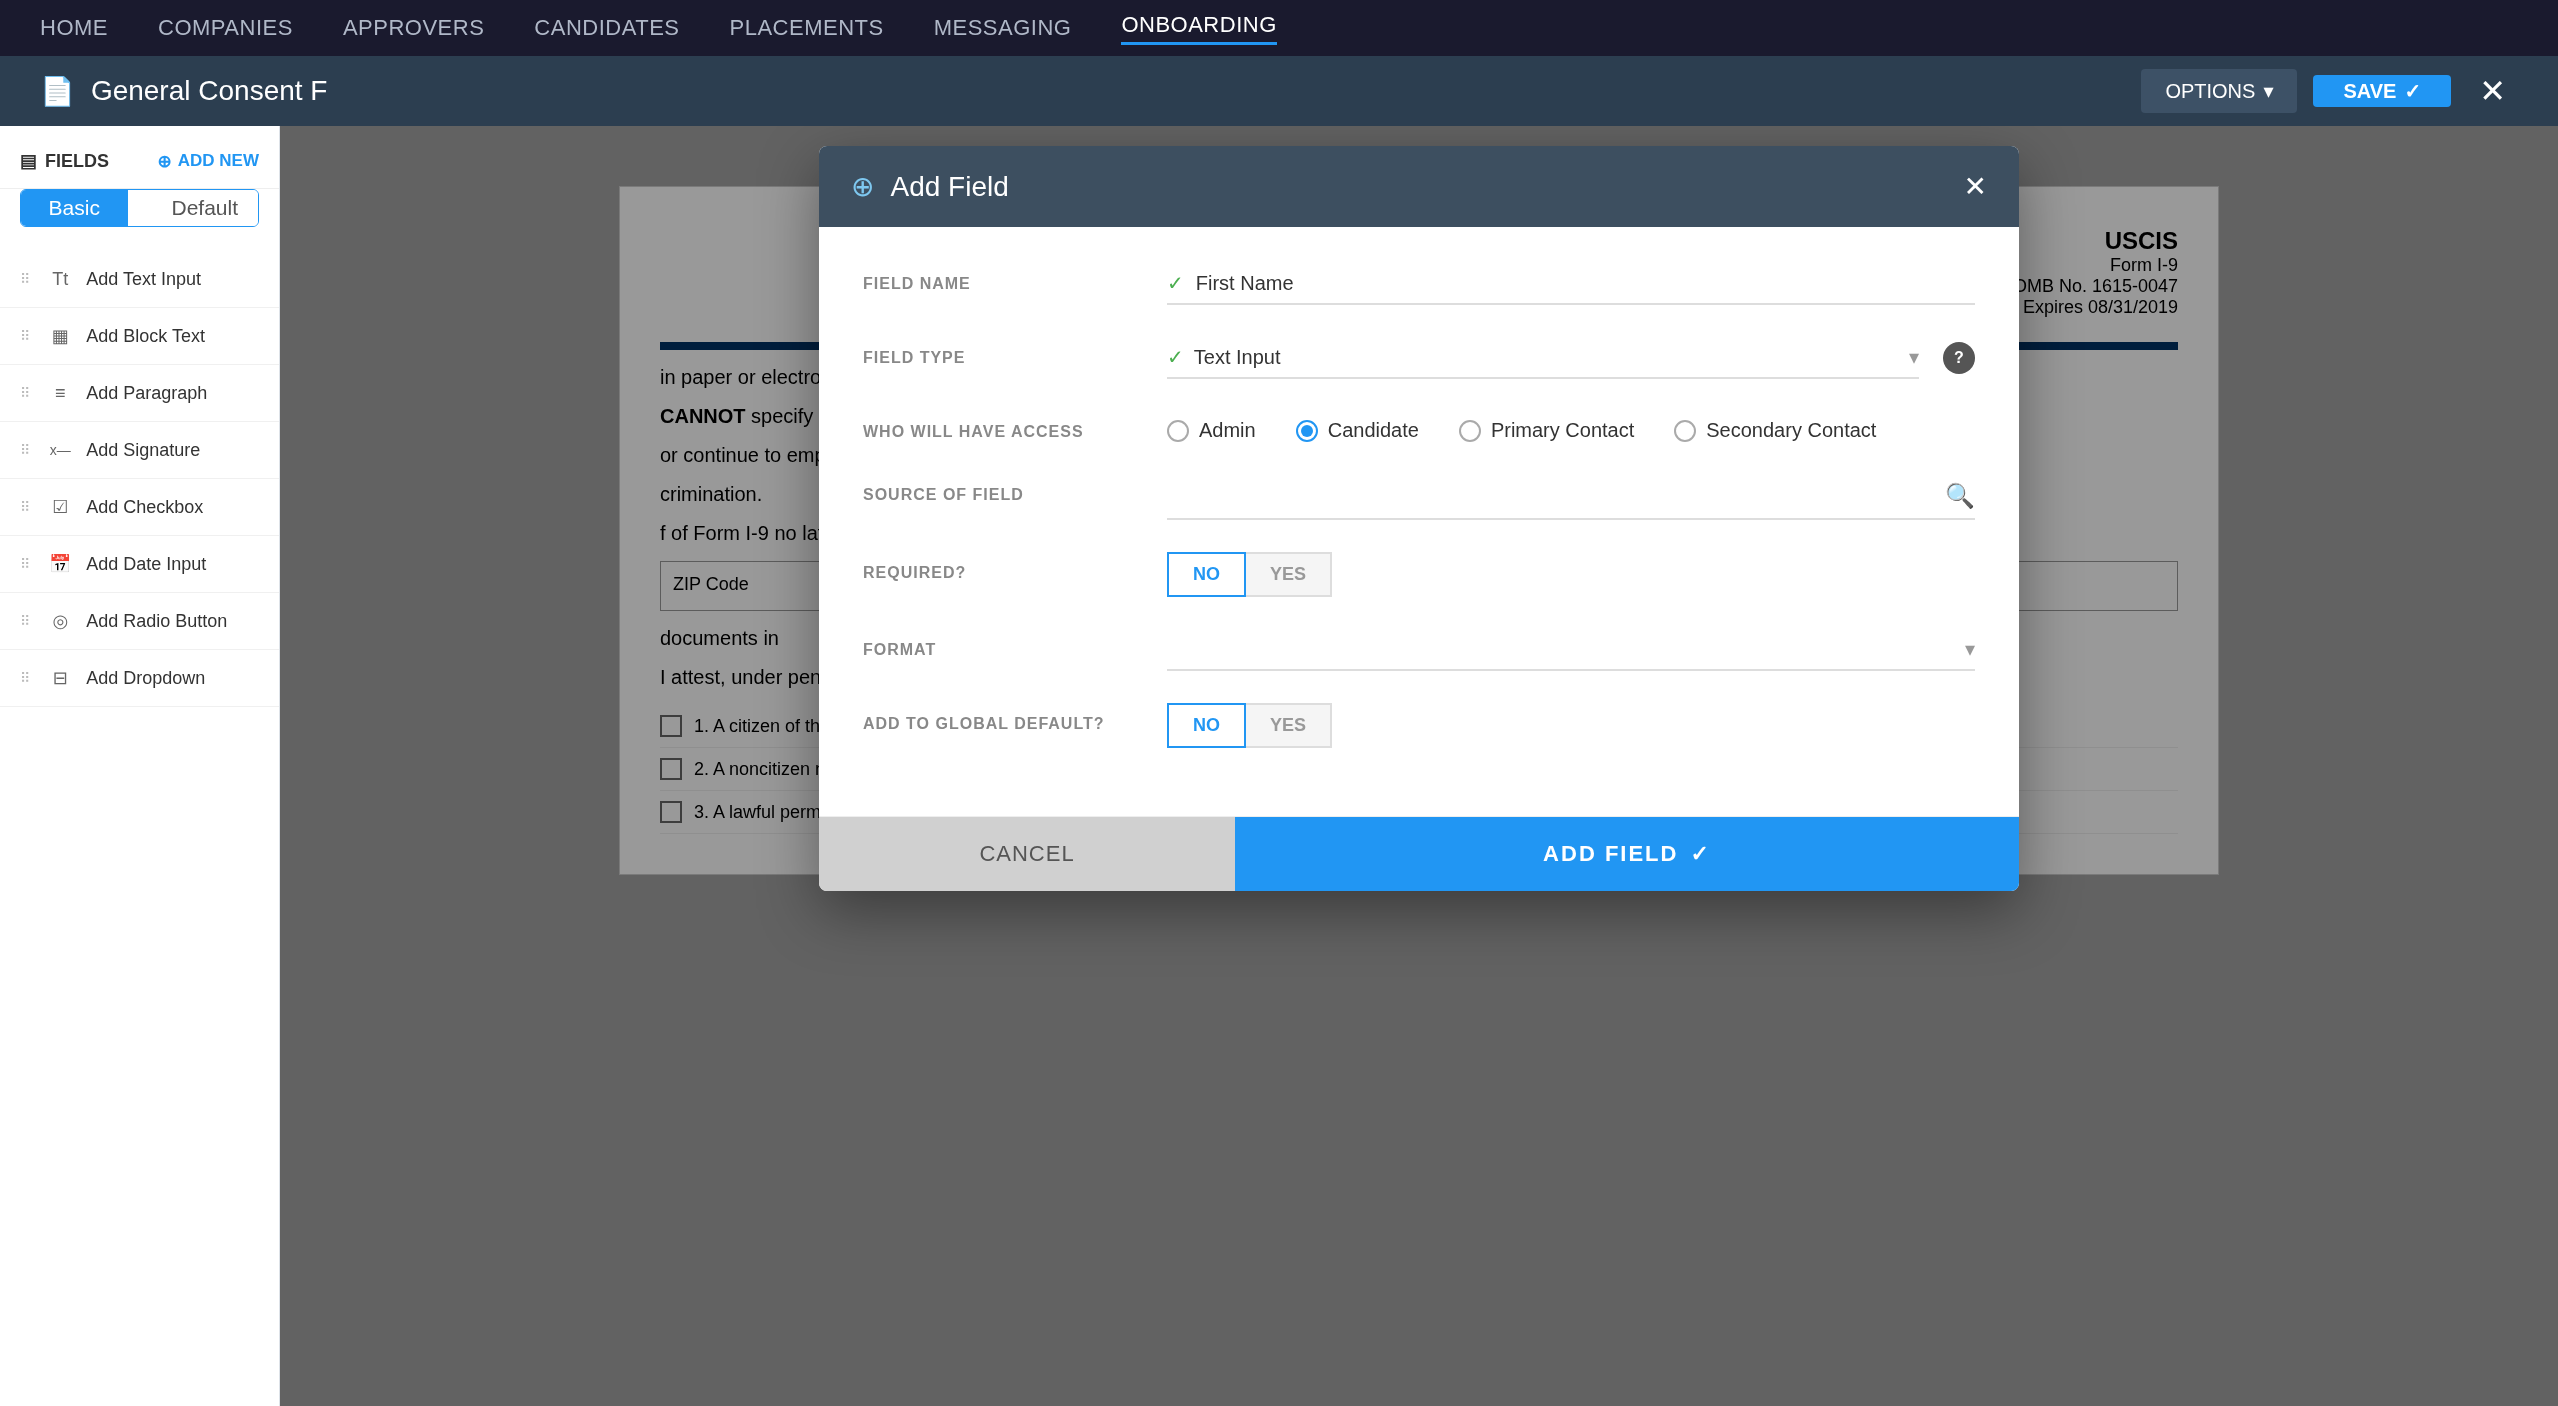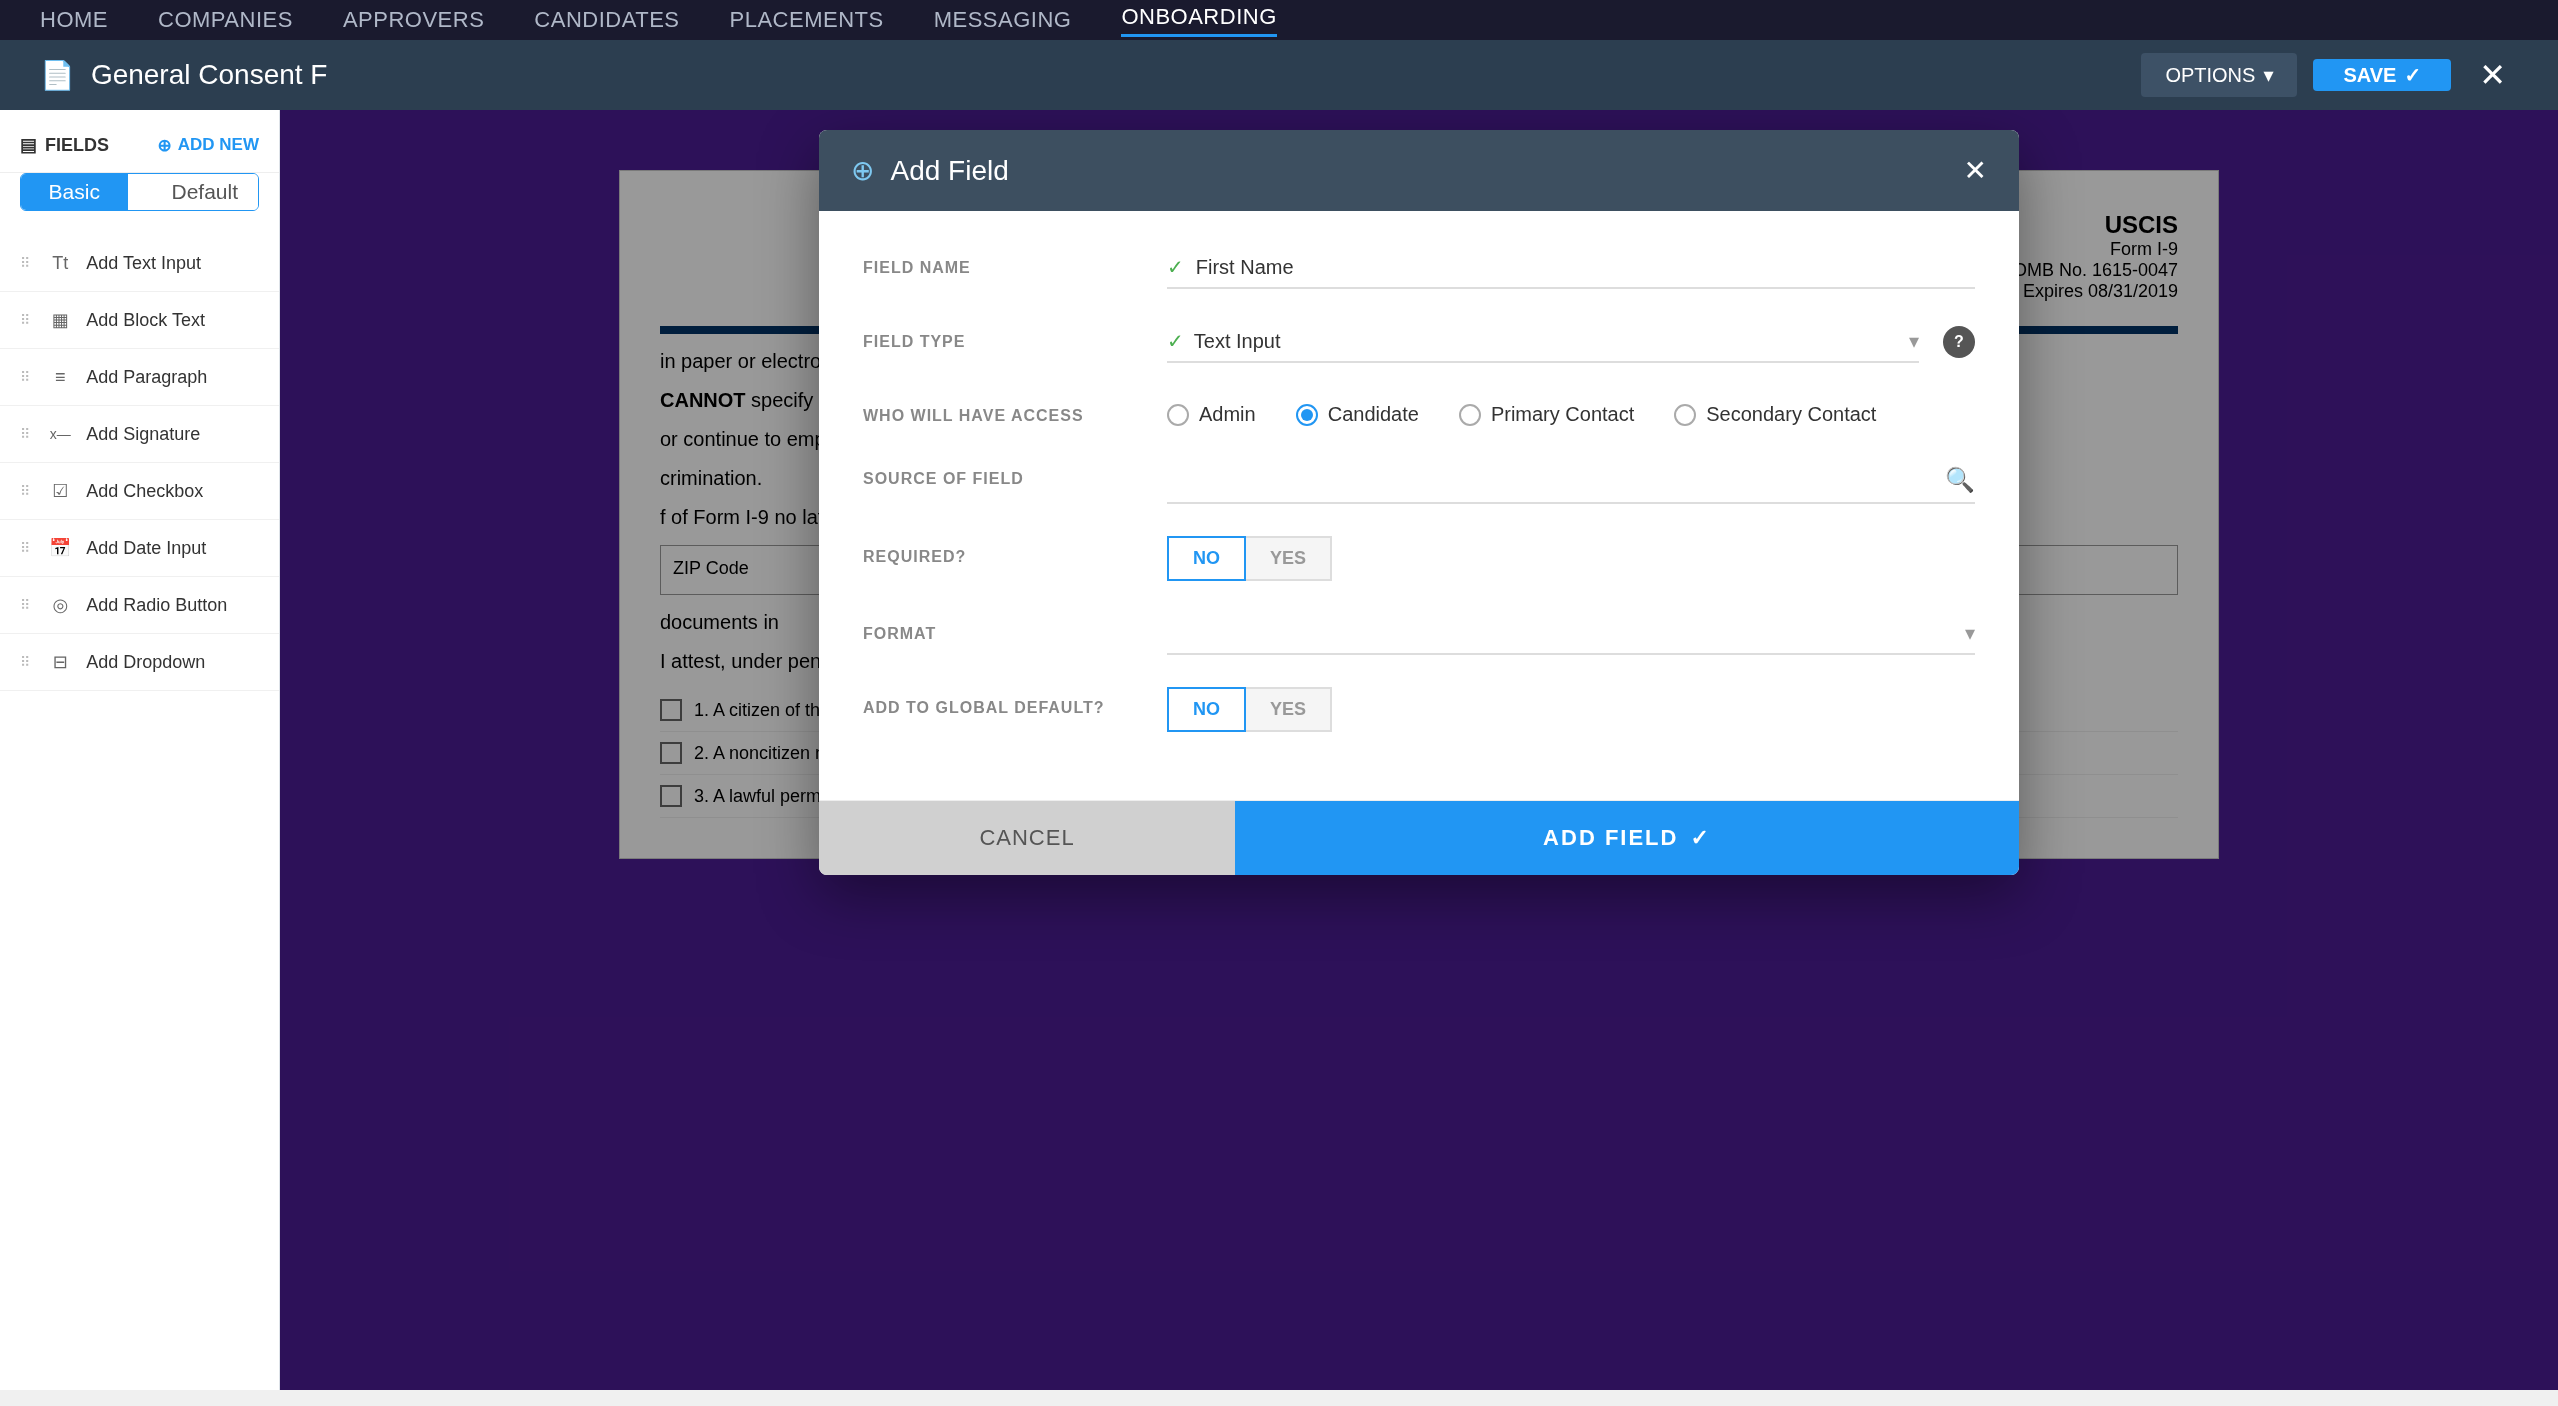--- a/index.html
+++ b/index.html
@@ -1,21 +1,21 @@
 <!DOCTYPE html>
 <html><head>
   <meta charset="utf-8">
   <style>
     * { box-sizing: border-box; margin: 0; padding: 0; }
     body { font-family: 'Segoe UI', Arial, sans-serif; background: #f0f0f0; width: 2558px; height: 1406px; overflow: hidden; position: relative; }
 
     
     .top-nav {
       background: #1a1a2e;
-      height: 40px;
+      height: 56px;
       display: flex;
       align-items: center;
       padding: 0 40px;
       gap: 50px;
     }
     .top-nav a {
       color: #b0b8c8;
       text-decoration: none;
       font-size: 22px;
       font-weight: 500;
@@ -185,21 +185,21 @@
       overflow: hidden;
     }
 
     
     .form-preview {
       position: absolute;
       top: 0;
       left: 0;
       right: 0;
       bottom: 0;
-      background: #4c1d95;
+      background: #a3a3a3;
       padding: 60px 80px;
     }
     .uscis-card {
       background: #ffffff;
       max-width: 1600px;
       margin: 0 auto;
       padding: 40px;
       border: 1px solid #ccc;
     }
     .uscis-header {

